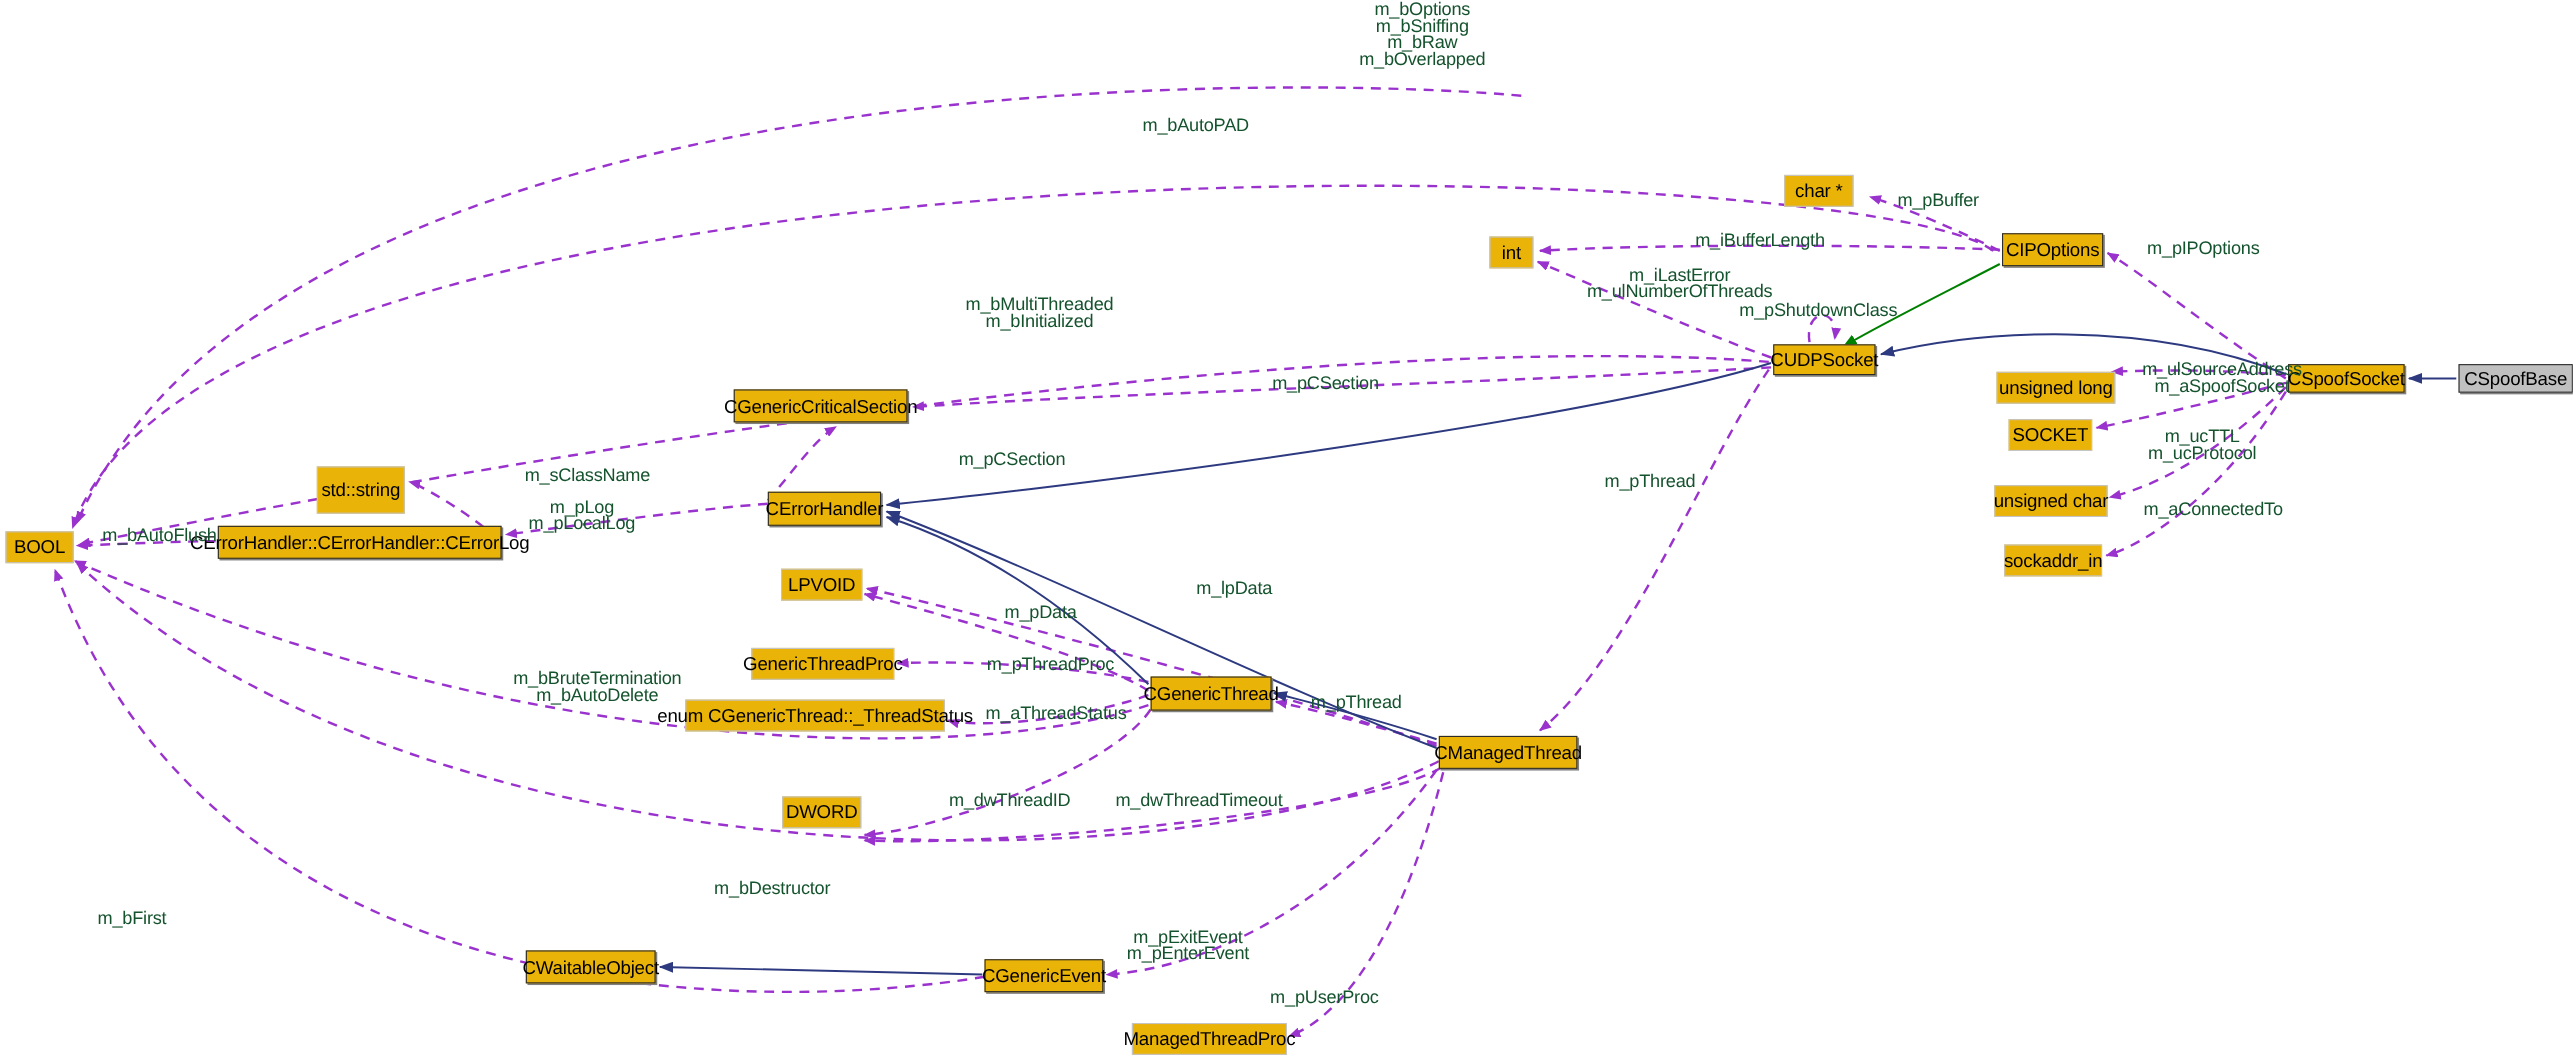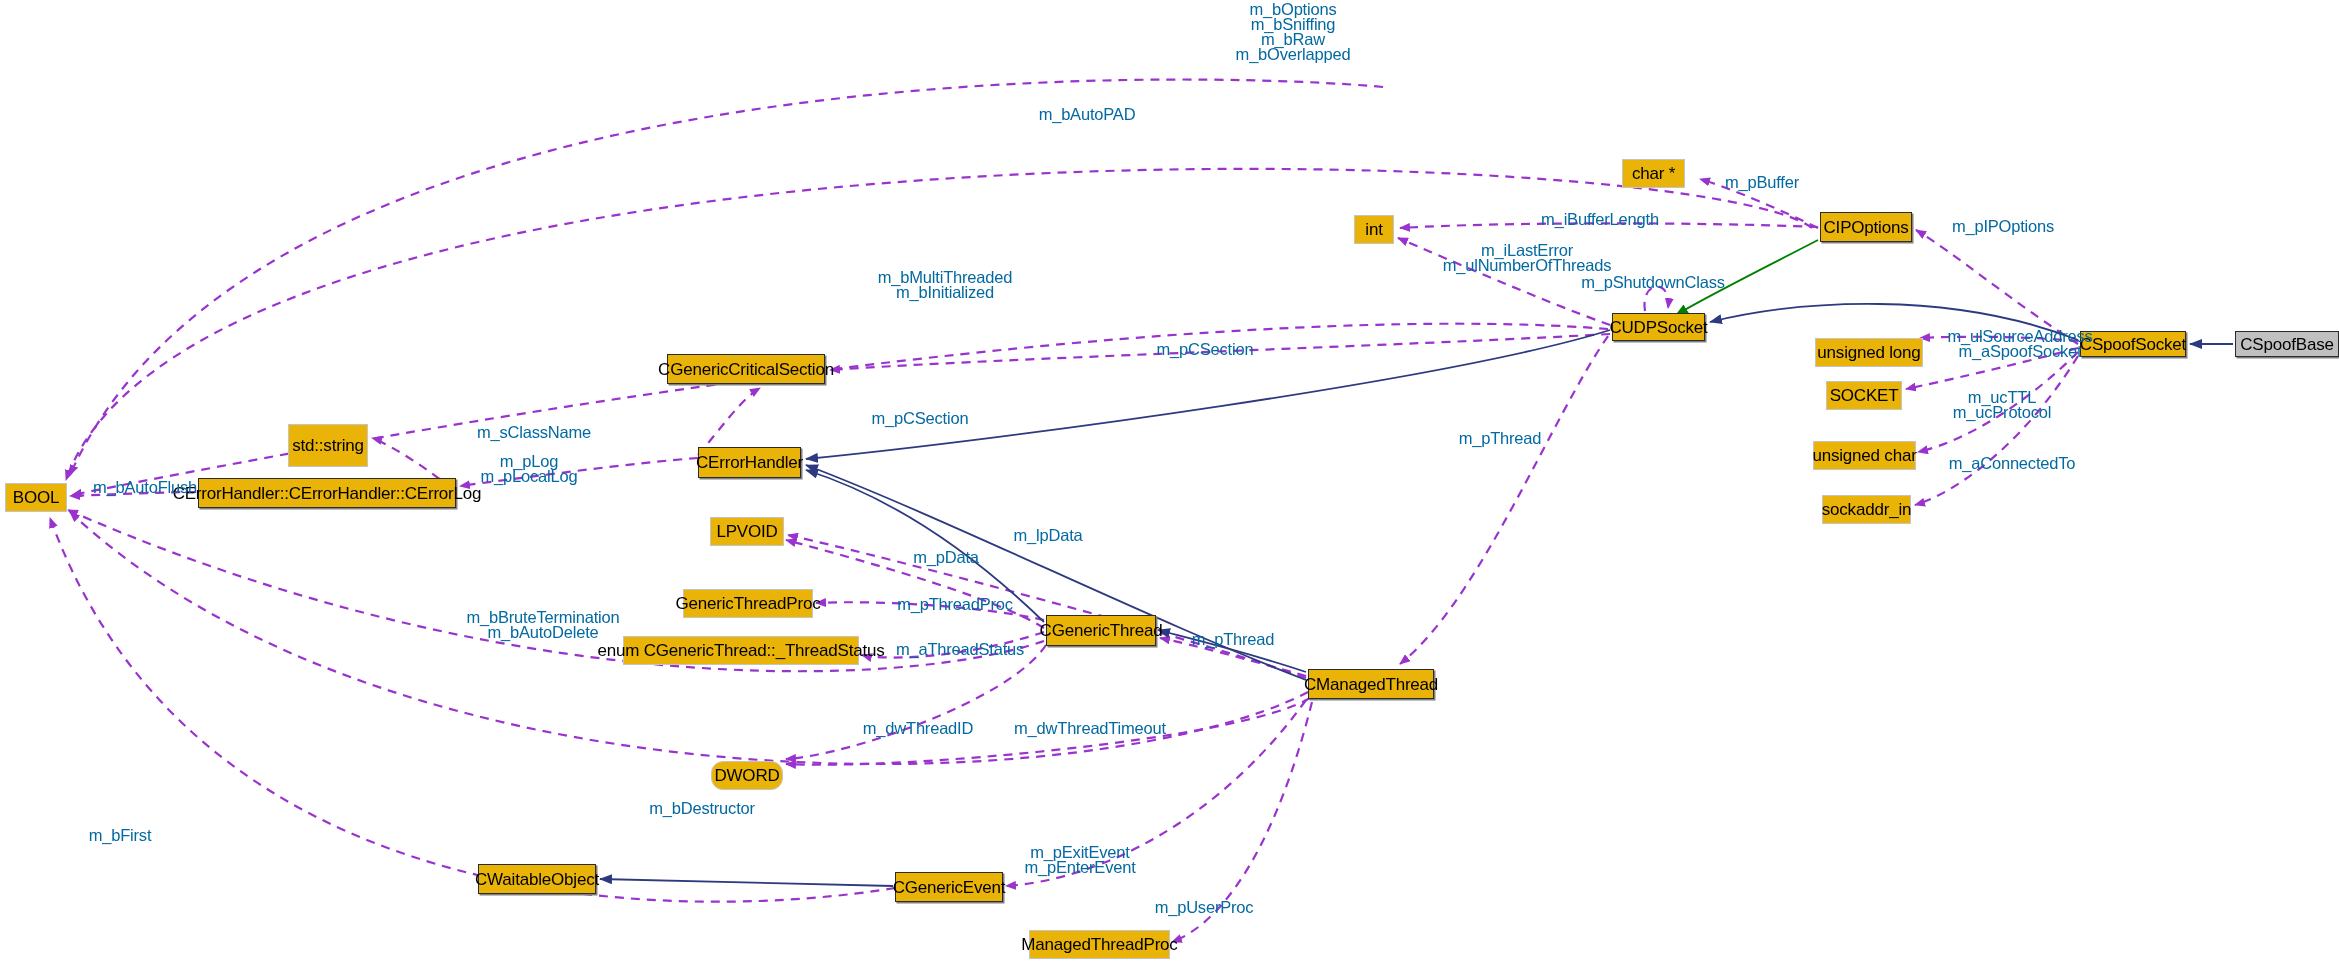--- a/index.html
+++ b/index.html
@@ -48,21 +48,21 @@
     box-shadow: 1.5px 1.5px 0 0 #808080;
   }
   
   .node.focus {
     border: 1.5px solid #2b2b2b;
     background: #c0c0c0;
     box-shadow: 1.5px 1.5px 0 0 #808080;
   }
   .edge-label {
     position: absolute;
-    color: #0369a1;
+    color: #14532d;
     font-size: 16.5px;
     line-height: 15px;
     white-space: pre;
     letter-spacing: -0.2px;
     text-align: center;
   }
 </style>
 </head>
 <body>
 
@@ -150,21 +150,21 @@
       </div>
       <div class="node plain" style="left: 623px; top: 636px; width: 236px; height: 29px; text-align: right;">
         <span>enum CGenericThread::_ThreadStatus</span>
       </div>
       <div class="node klass" style="left: 1046px; top: 615px; width: 110px; height: 31px;">
         <span>CGenericThread</span>
       </div>
       <div class="node klass" style="left: 1308px; top: 669px; width: 126px; height: 30px;">
         <span>CManagedThread</span>
       </div>
-      <div class="node plain" style="left: 711px; top: 761px; width: 72px; height: 29px; border-radius: 12px;">
+      <div class="node plain" style="left: 711px; top: 724px; width: 72px; height: 29px;">
         <span>DWORD</span>
       </div>
       <div class="node klass" style="left: 478px; top: 864px; width: 118px; height: 30px;">
         <span>CWaitableObject</span>
       </div>
       <div class="node klass" style="left: 895px; top: 872px; width: 108px; height: 30px;">
         <span>CGenericEvent</span>
       </div>
       <div class="node plain" style="left: 1029px; top: 930px; width: 141px; height: 29px;">
         <span>ManagedThreadProc</span>
@@ -219,21 +219,21 @@
 m_aSpoofSocket</div>
       <div class="edge-label center" style="left: 464px; top: 425px; width: 140px;">m_sClassName</div>
       <div class="edge-label center" style="left: 1932px; top: 390px; width: 140px;">m_ucTTL
 m_ucProtocol</div>
       <div class="edge-label center" style="left: 855px; top: 411px; width: 130px;">m_pCSection</div>
       <div class="edge-label center" style="left: 1440px; top: 431px; width: 120px;">m_pThread</div>
       <div class="edge-label center" style="left: 464px; top: 454px; width: 130px;">m_pLog
 m_pLocalLog</div>
       <div class="edge-label center" style="left: 80px; top: 480px; width: 130px;">m_bAutoFlush</div>
       <div class="edge-label center" style="left: 1932px; top: 456px; width: 160px;">m_aConnectedTo</div>
-      <div class="edge-label center" style="left: 998px; top: 528px; width: 100px;">m_lpData</div>
+      <div class="edge-label center" style="left: 1072px; top: 528px; width: 100px;">m_lpData</div>
       <div class="edge-label center" style="left: 896px; top: 550px; width: 100px;">m_pData</div>
       <div class="edge-label center" style="left: 448px; top: 610px; width: 190px;">m_bBruteTermination
 m_bAutoDelete</div>
       <div class="edge-label center" style="left: 880px; top: 597px; width: 150px;">m_pThreadProc</div>
       <div class="edge-label center" style="left: 880px; top: 642px; width: 160px;">m_aThreadStatus</div>
       <div class="edge-label center" style="left: 1178px; top: 632px; width: 110px;">m_pThread</div>
       <div class="edge-label center" style="left: 843px; top: 721px; width: 150px;">m_dwThreadID</div>
       <div class="edge-label center" style="left: 1000px; top: 721px; width: 180px;">m_dwThreadTimeout</div>
       <div class="edge-label center" style="left: 632px; top: 801px; width: 140px;">m_bDestructor</div>
       <div class="edge-label center" style="left: 70px; top: 828px; width: 100px;">m_bFirst</div>

